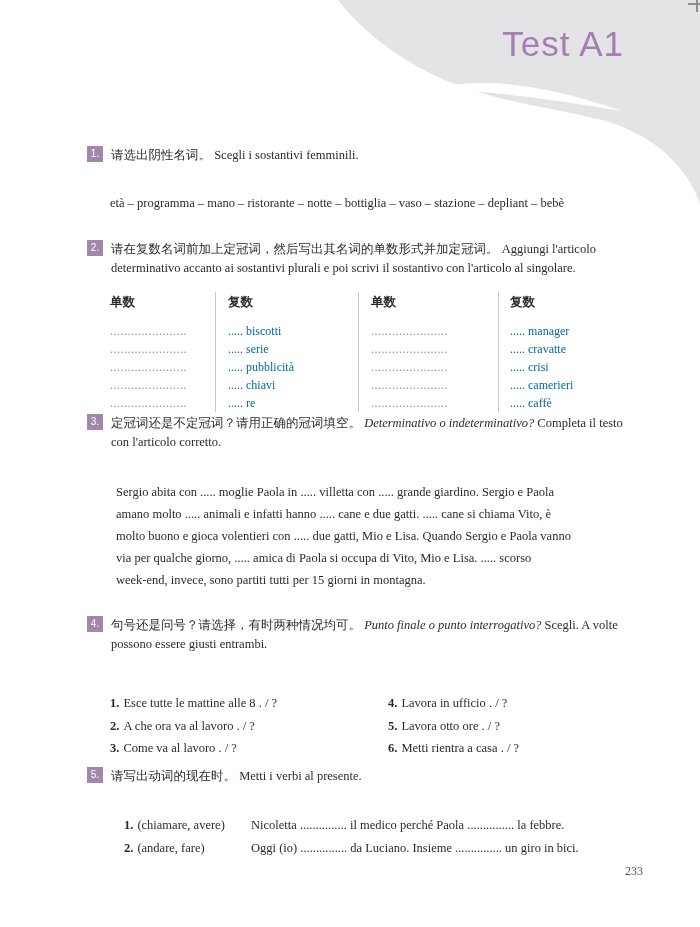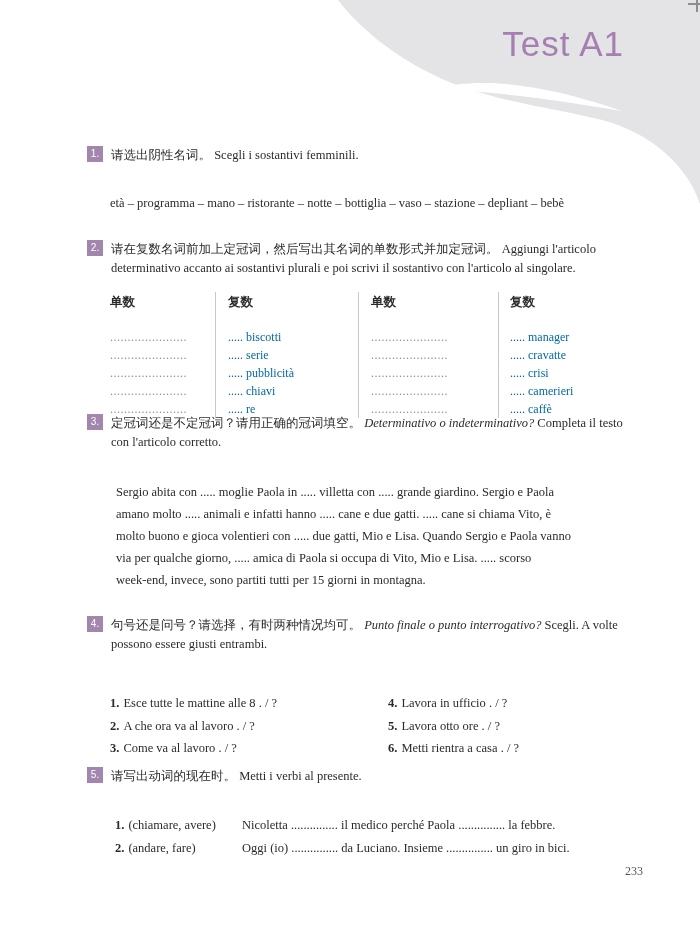--- a/index.html
+++ b/index.html
@@ -24,36 +24,36 @@
     background:#a286ae; color:#ffffff; text-align:center;
     font-family:"Liberation Sans", sans-serif; font-size:10px; line-height:16px;
   }
   .sec-text { font-size:12.5px; line-height:19px; width:535px; }
   .it-italic { font-style:italic; }
 
   .word-list { position:absolute; left:110px; top:196px; font-size:12.5px; color:#2b2b2b; z-index:2; }
 
   .table { position:absolute; left:110px; top:292px; display:flex; font-size:12px; z-index:2; }
   .tcol { line-height:18px; }
-  .tcol .thead { font-weight:bold; font-size:12.5px; line-height:20px; margin-bottom:16px; }
+  .tcol .thead { font-weight:bold; font-size:12.5px; line-height:20px; margin-bottom:10px; }
   .tcol1 { width:105px; }
   .tcol2 { width:130px; border-left:1px solid #c8c8c8; padding-left:12px; }
   .tcol3 { width:127px; border-left:1px solid #c8c8c8; padding-left:12px; }
   .tcol4 { width:146px; border-left:1px solid #c8c8c8; padding-left:11px; }
   .blankcell { color:#8f8f8f; letter-spacing:0.5px; }
   .tcell { color:#0369a1; }
 
   .para { position:absolute; left:116px; top:481px; font-size:12.5px; line-height:22px; z-index:2; width:545px; }
 
   .qlist { position:absolute; top:692px; font-size:12.5px; line-height:22.5px; z-index:2; }
   .qlist.left { left:110px; }
   .qlist.right { left:388px; }
   .qnum { font-weight:bold; margin-right:4px; }
 
-  .verbrows { position:absolute; left:115px; top:814px; font-size:12.5px; line-height:23px; z-index:2; width:545px; }
+  .verbrows { position:absolute; left:124px; top:814px; font-size:12.5px; line-height:23px; z-index:2; width:545px; }
   .vrow { display:flex; }
   .vlabel { flex:0 0 127px; }
   .vtext { flex:1 1 auto; }
 
   .page-num {
     position:absolute; right:57px; top:864px; z-index:2;
     font-family:Liberation Serif, serif; font-size:12px; color:#57505e;
   }
 </style>
 </head>

